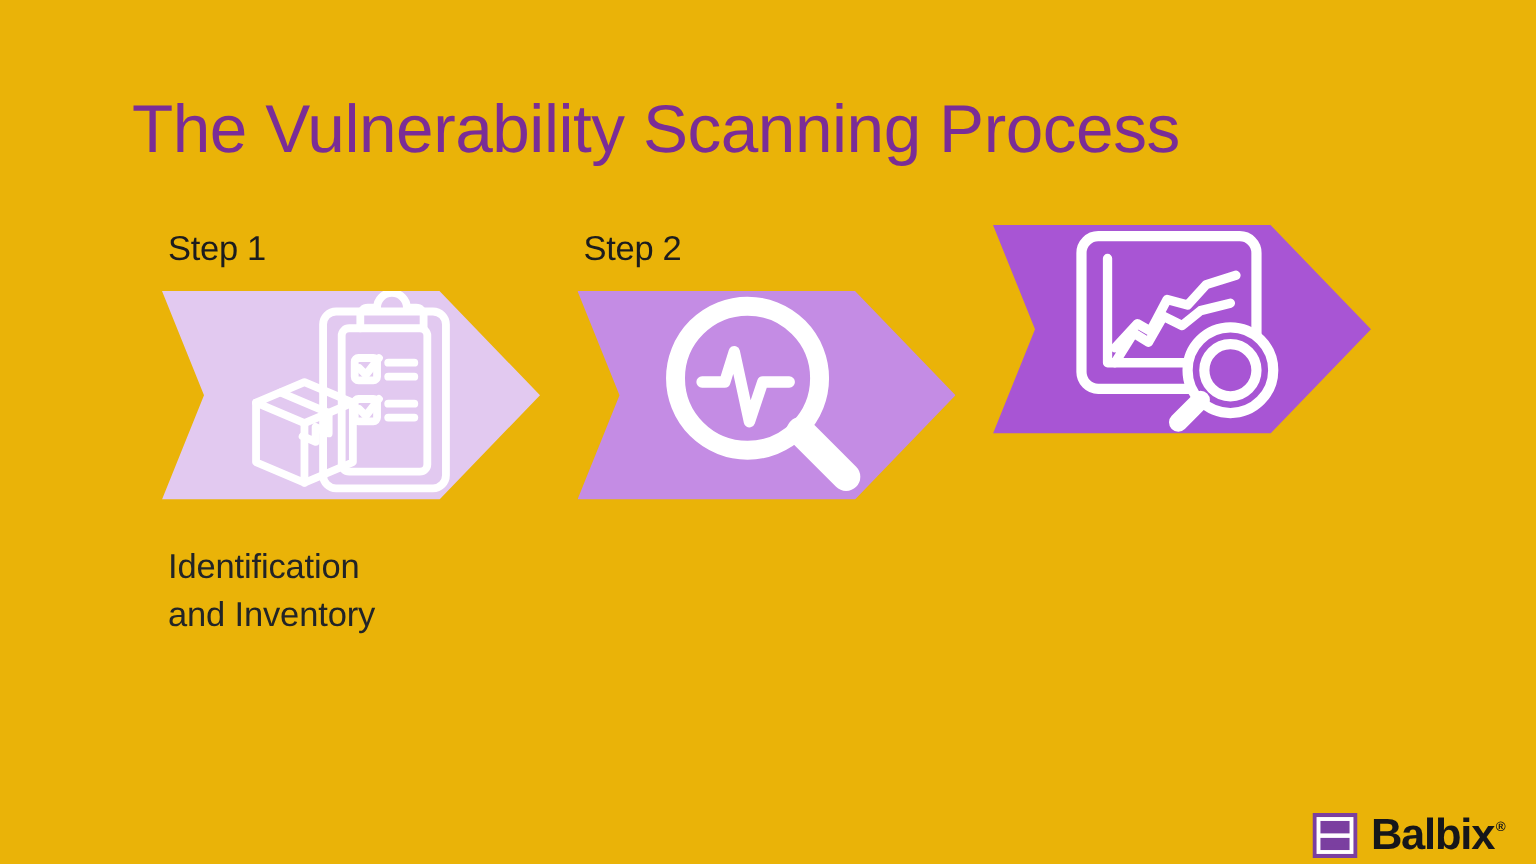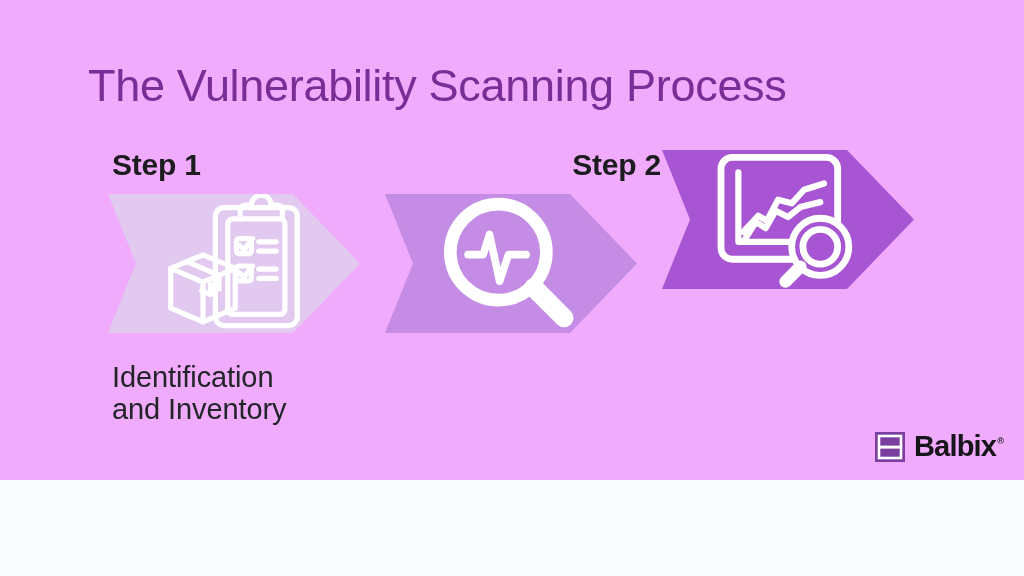--- a/index.html
+++ b/index.html
@@ -7,22 +7,22 @@
 
   html, body {
     width:1024px; height:576px;
     background:#f8fcfc;
     font-family:"Liberation Sans", sans-serif;
     overflow:hidden;
   }
 
   #slide {
     position:relative;
-    width:1024px; height:480px;
-    background:#f0abfc;
+    width:1024px; height:576px;
+    background:#eab308;
   }
 
   
   #page-title {
     position:absolute;
     left:88px; top:60px;
     width:880px;
     font-size:45px;
     font-weight:400;
     letter-spacing:-0.3px;
@@ -37,26 +37,26 @@
     width:1024px;
     display:flex;
   }
 
   .step {
     position:relative;
     width:276px;
     flex:0 0 276px;
   }
   .step.s1 { margin-left:108px; }
-  .step.s2 { margin-left:1px;text-align:right; }
+  .step.s2 { margin-left:1px; }
   .step.s3 { margin-left:1px; }
 
   .step-label {
-    font-size:30px;
-    font-weight:bold;
+    font-size:23px;
+    font-weight:normal;
     color:#1c1c1e;
     letter-spacing:-0.2px;
     margin-left:4px;
     margin-bottom:14px;
     height:30px;
     line-height:30px;
   }
 
   
   .chevron {
@@ -75,34 +75,34 @@
     align-items:center;
     justify-content:center;
     pointer-events:none;
   }
   .chev-icon svg { display:block; }
 
   
   .step-caption {
     margin-top:28px;
     margin-left:4px;
-    font-size:29px;
+    font-size:23px;
     line-height:32px;
     color:#222427;
     font-weight:400;
     white-space:pre-line;
     letter-spacing:-0.1px;
   }
 
   
   #logo {
     position:absolute;
-    right:22px; bottom:18px;
+    right:22px; bottom:4px;
     display:flex;
-    align-items:flex-start;
+    align-items:center;
     gap:9px;
   }
   #logo-mark { display:block; }
   #logo-word {
     font-size:29px;
     font-weight:bold;
     color:#16161a;
     letter-spacing:-0.8px;
     position:relative;
     line-height:1;

